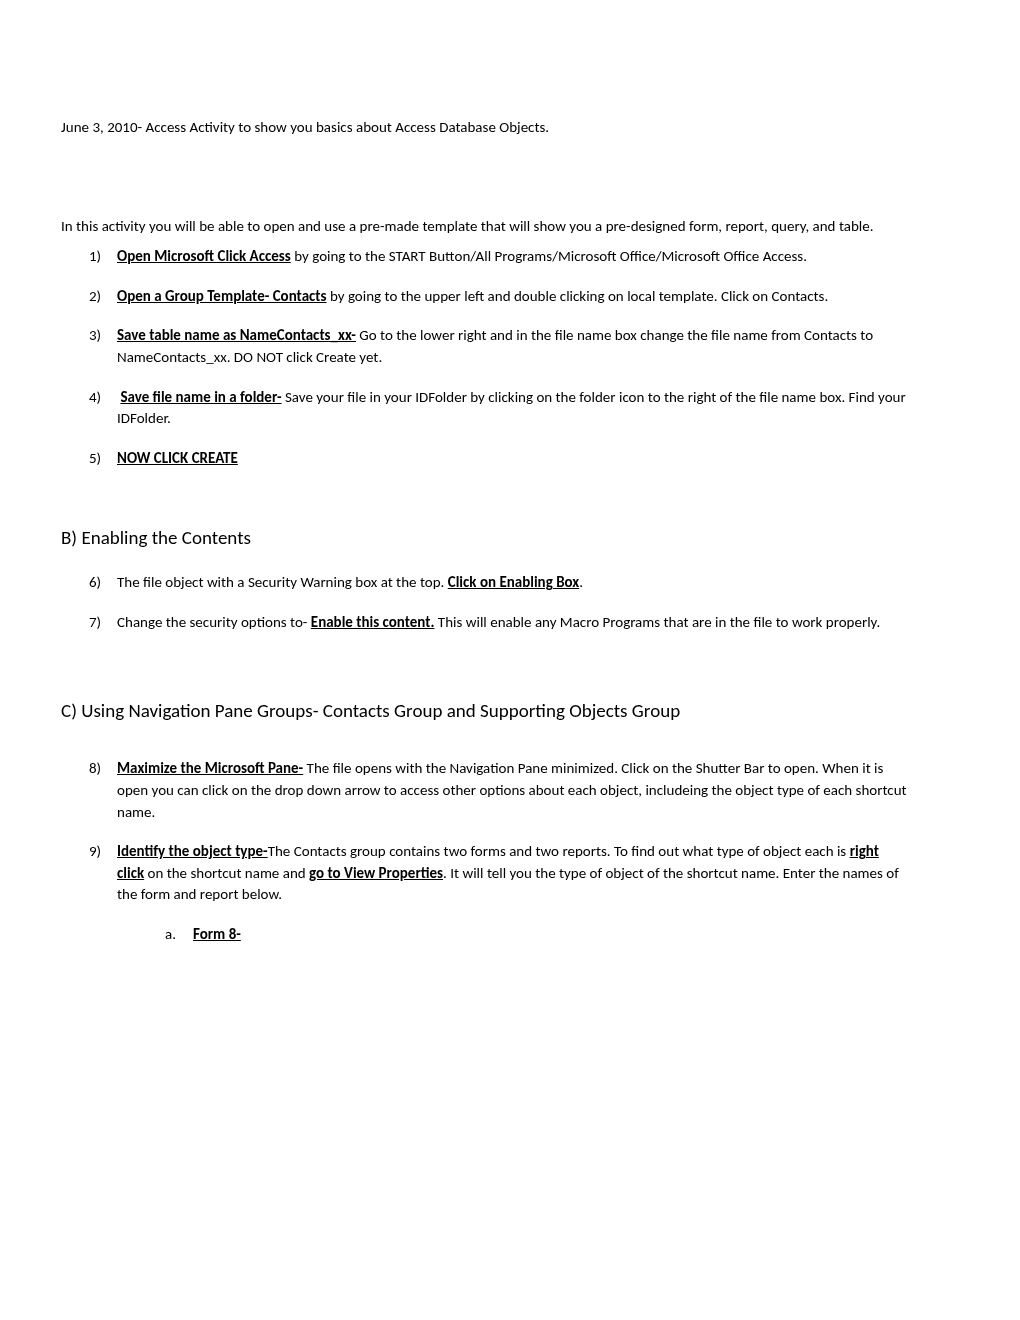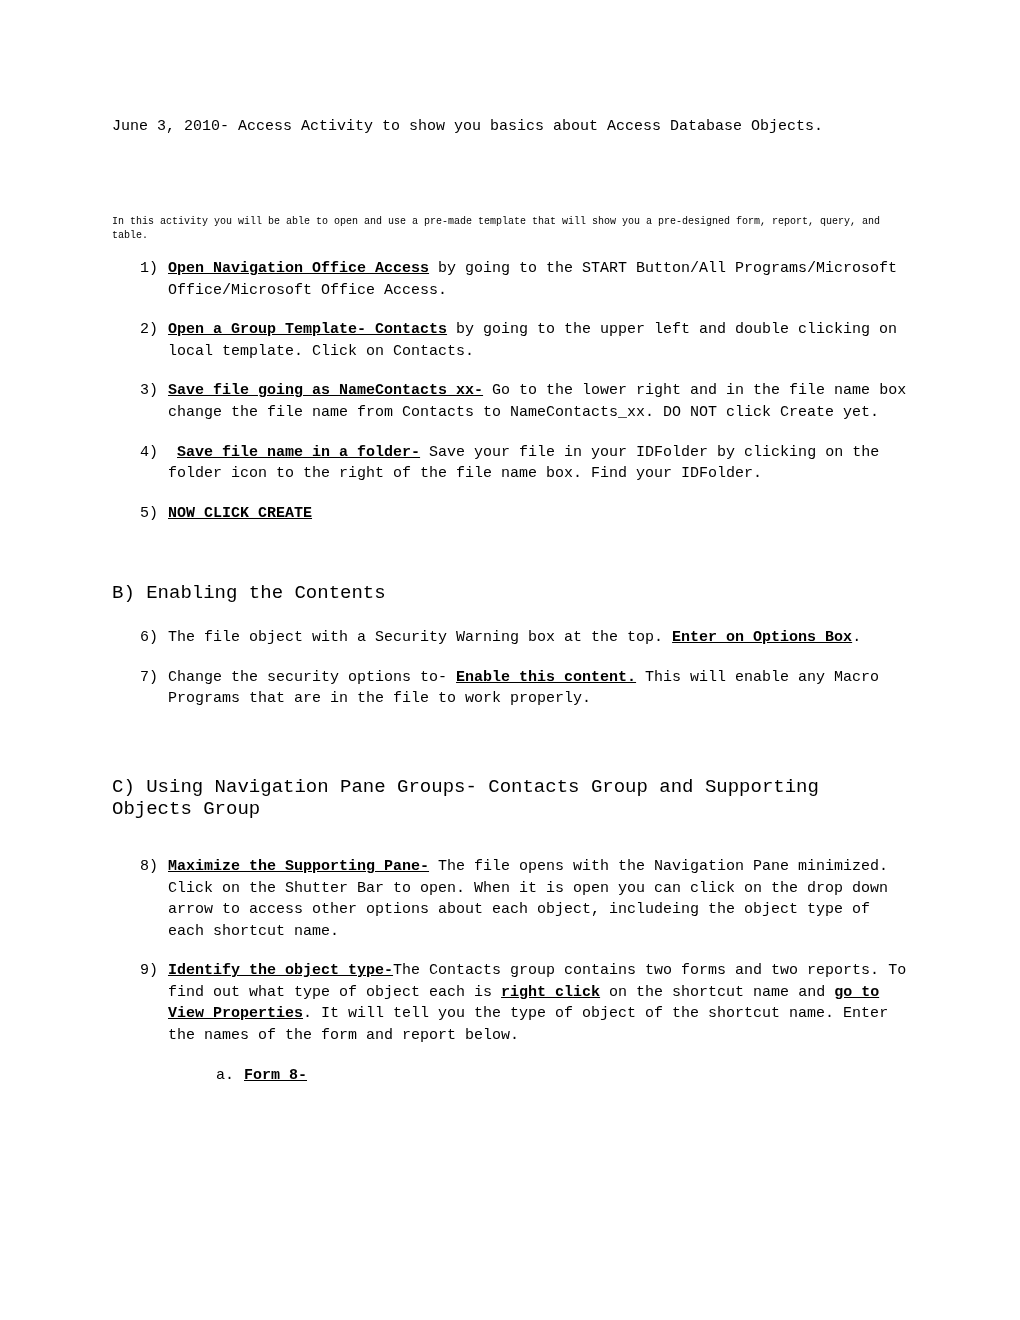--- a/index.html
+++ b/index.html
@@ -4,30 +4,29 @@
 <style>
   body {
     font-family: Calibri, Arial, sans-serif;
     background: #fff;
     color: #000;
     margin: 0;
     padding: 0;
     width: 1020px;
   }
   .page {
-    padding: 118px 112px 60px 112px;
-    font-family: Liberation Mono, monospace;
+    padding: 118px 112px 60px 61px;
   }
   .date-line {
     font-size: 15px;
     margin-bottom: 80px;
   }
   .intro {
-    font-size: 10px;
-    margin-bottom: 16px;
+    font-size: 15px;
+    margin-bottom: 10px;
     line-height: 1.35;
   }
   .section-heading {
     font-size: 19px;
     margin-bottom: 22px;
     margin-top: 34px;
     line-height: 1.2;
   }
   .long-heading {
     font-size: 19px;
@@ -79,57 +78,57 @@
 
 <div class="page">
 
   <div class="date-line">June 3, 2010- Access Activity to show you basics about Access Database Objects.</div>
 
   <div class="intro">In this activity you will be able to open and use a pre-made template that will show you a pre-designed form, report, query, and table.</div>
 
   <ol class="numbered">
     <li>
       <span class="num">1)</span>
-      <span class="bold-under">Open Navigation Office Access</span><span class="item-continuation"> by going to the START Button/All Programs/Microsoft Office/Microsoft Office Access.</span>
+      <span class="bold-under">Open Microsoft Click Access</span><span class="item-continuation"> by going to the START Button/All Programs/Microsoft Office/Microsoft Office Access.</span>
     </li>
     <li>
       <span class="num">2)</span>
       <span class="bold-under">Open a Group Template- Contacts</span><span class="item-continuation"> by going to the upper left and double clicking on local template. Click on Contacts.</span>
     </li>
     <li>
       <span class="num">3)</span>
-      <span class="bold-under">Save file going as NameContacts_xx-</span><span class="item-continuation"> Go to the lower right and in the file name box change the file name from Contacts to NameContacts_xx. DO NOT  click Create yet.</span>
+      <span class="bold-under">Save table name as NameContacts_xx-</span><span class="item-continuation"> Go to the lower right and in the file name box change the file name from Contacts to NameContacts_xx. DO NOT  click Create yet.</span>
     </li>
     <li>
       <span class="num">4)</span>
       &nbsp;<span class="bold-under">Save file name in a folder-</span><span class="item-continuation"> Save your file in your IDFolder by clicking on the folder icon to the right of the file name box. Find your IDFolder.</span>
     </li>
     <li>
       <span class="num">5)</span>
       <span class="bold-under">NOW CLICK CREATE</span>
     </li>
   </ol>
 
   <div class="section-heading" style="margin-top:58px;">B)  Enabling the Contents</div>
   <ol class="numbered">
     <li>
       <span class="num">6)</span>
-      <span>The file object with a Security Warning box at the top. </span><span class="bold-under">Enter on Options Box</span><span>.</span>
+      <span>The file object with a Security Warning box at the top. </span><span class="bold-under">Click on Enabling Box</span><span>.</span>
     </li>
     <li>
       <span class="num">7)</span>
       <span>Change the security options to- </span><span class="bold-under">Enable this content.</span><span> This will enable any Macro Programs that are in the file to work properly.</span>
     </li>
   </ol>
 
   <div class="long-heading">C)  Using Navigation Pane Groups- Contacts Group and Supporting Objects Group</div>
   <ol class="numbered">
     <li>
       <span class="num">8)</span>
-      <span class="bold-under">Maximize the Supporting Pane-</span><span class="item-continuation"> The file opens with the Navigation Pane minimized. Click on the Shutter Bar to open. When it is open you can click on the drop down arrow to access other options about each object, includeing the object type of each shortcut name.</span>
+      <span class="bold-under">Maximize the Microsoft Pane-</span><span class="item-continuation"> The file opens with the Navigation Pane minimized. Click on the Shutter Bar to open. When it is open you can click on the drop down arrow to access other options about each object, includeing the object type of each shortcut name.</span>
     </li>
     <li>
       <span class="num">9)</span>
       <span class="bold-under">Identify the object type-</span><span>The Contacts group contains two forms and two reports. To find out what type of object each is </span><span class="bold-under">right click</span><span> on the shortcut name and </span><span class="bold-under">go to View Properties</span><span>. It will tell you the type of object of the shortcut name. Enter the names of the form and report below.</span>
       <ol class="sublist">
         <li>
           <span class="sub-marker">a.</span>
           <span class="bold-under">Form 8-</span>
         </li>
       </ol>

